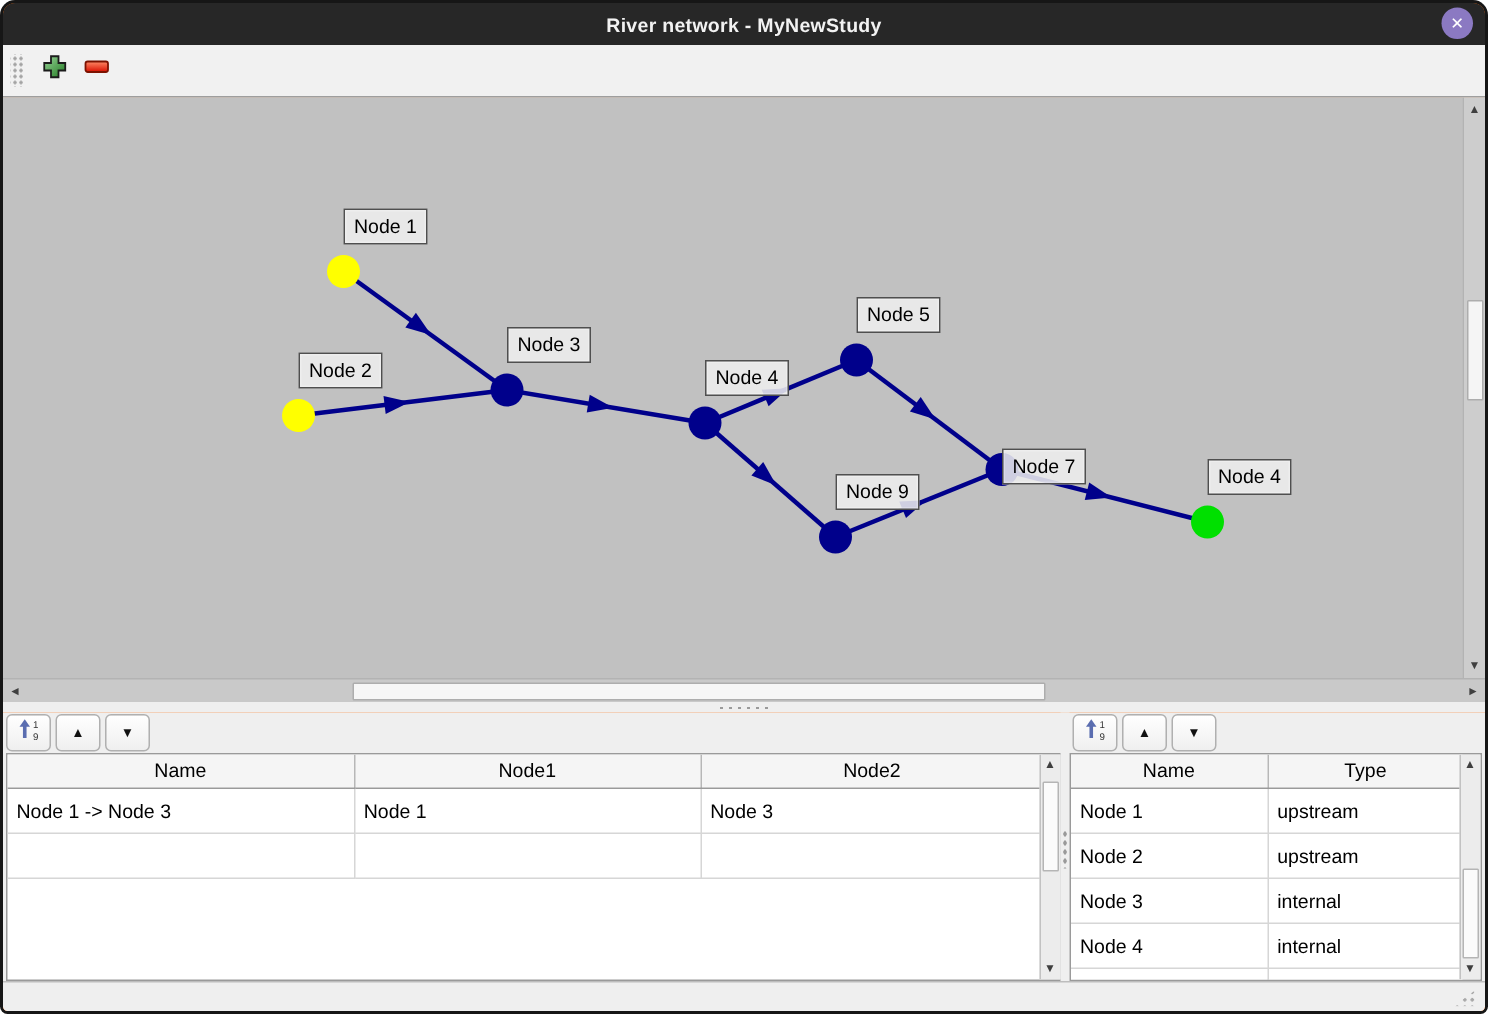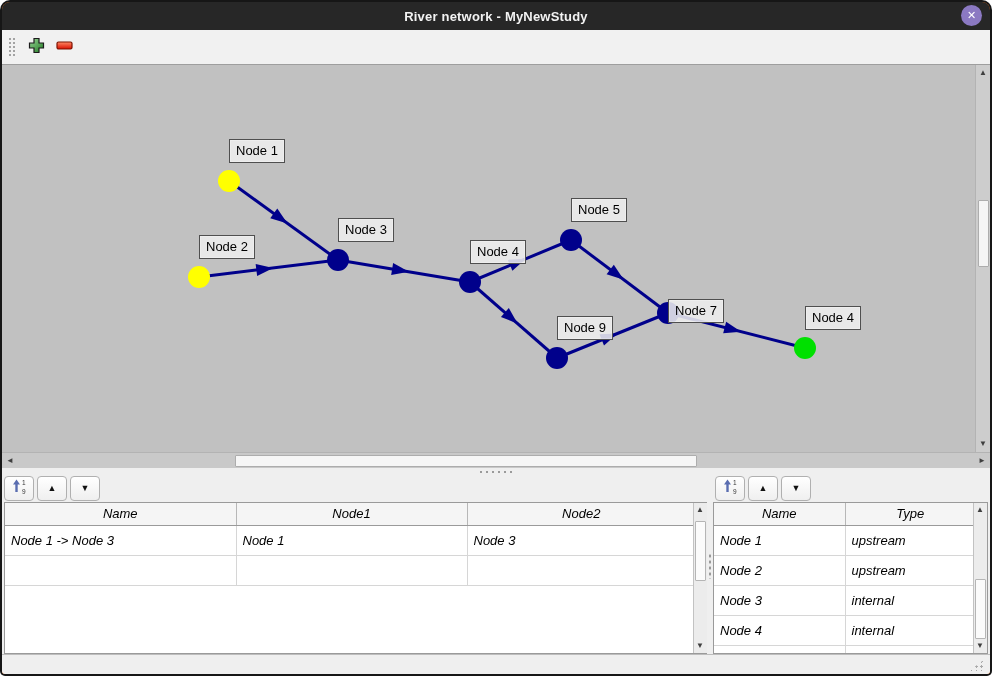--- a/index.html
+++ b/index.html
@@ -58,21 +58,21 @@
   .panel-right{left:711px;width:277px;}
   .vsplit{position:absolute;left:705px;top:0;width:6px;height:179px;background:#efefef;}
   .splitter-dots-v{position:absolute;left:1px;top:78px;width:4px;height:26px;
       background-image:radial-gradient(#9a9a9a 1px,transparent 1.2px);background-size:4px 6px;}
 
   .panel-toolbar{position:absolute;left:2px;top:1px;height:25px;display:flex;gap:3px;}
   .mini-btn{width:30px;height:25px;border:1px solid #b0b0b0;border-radius:4px;
             background:linear-gradient(#ffffff,#efefef);display:flex;align-items:center;justify-content:center;}
   .tri{font-size:9px;color:#111;line-height:9px;}
 
-  .table-wrap{position:absolute;top:27px;bottom:0;background:#ffffff;border:1px solid #9a9a9a;overflow:hidden;font-style:italic;}
+  .table-wrap{position:absolute;top:27px;bottom:0;background:#ffffff;border:1px solid #9a9a9a;overflow:hidden;}
   .panel-left .table-wrap{left:2px;width:704px;}
   .panel-right .table-wrap{left:0;width:275px;}
 
   table.grid{border-collapse:collapse;table-layout:fixed;font-size:13px;color:#000;}
   table.grid th{height:22px;background:#f5f5f5;font-weight:normal;text-align:center;
                 border-bottom:1px solid #9a9a9a;border-right:1px solid #b7b7b7;padding:0 4px;}
   table.grid td{height:30px;border-bottom:1px solid #d6d6d6;border-right:1px solid #d6d6d6;
                 padding:0 6px;background:#ffffff;overflow:hidden;white-space:nowrap;}
   table.grid th:last-child, table.grid td:last-child{border-right:none;}
 

